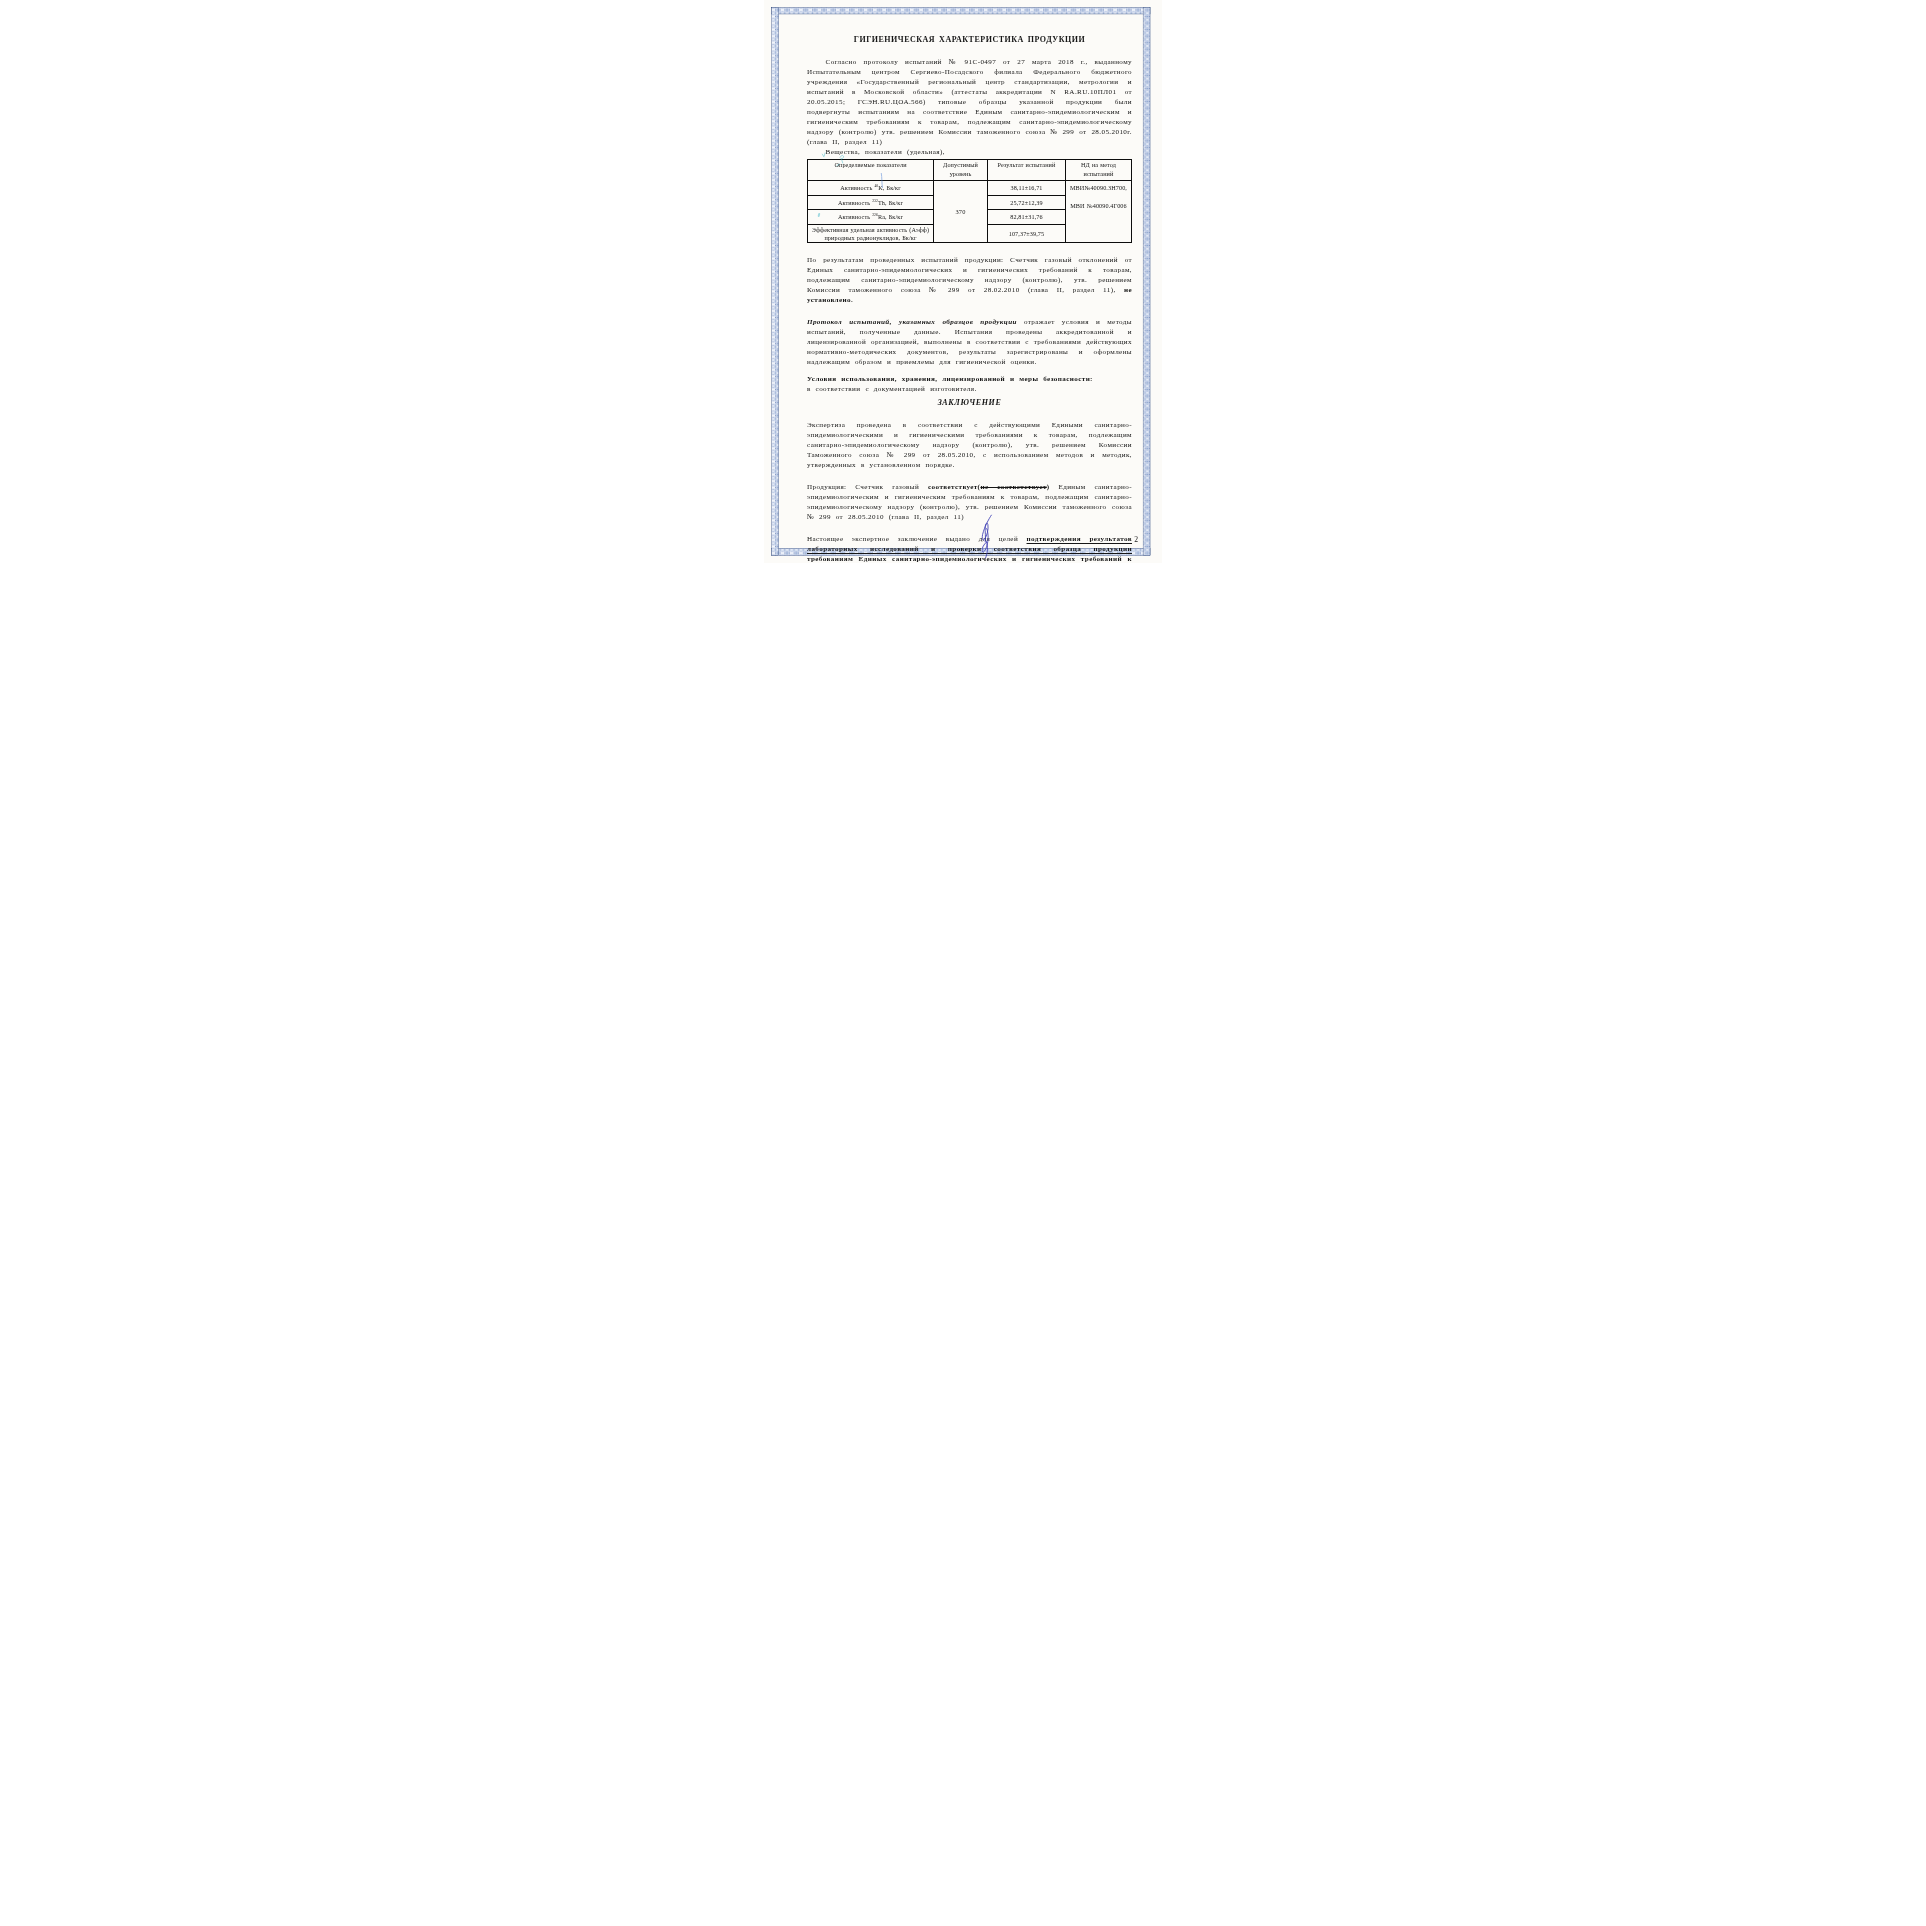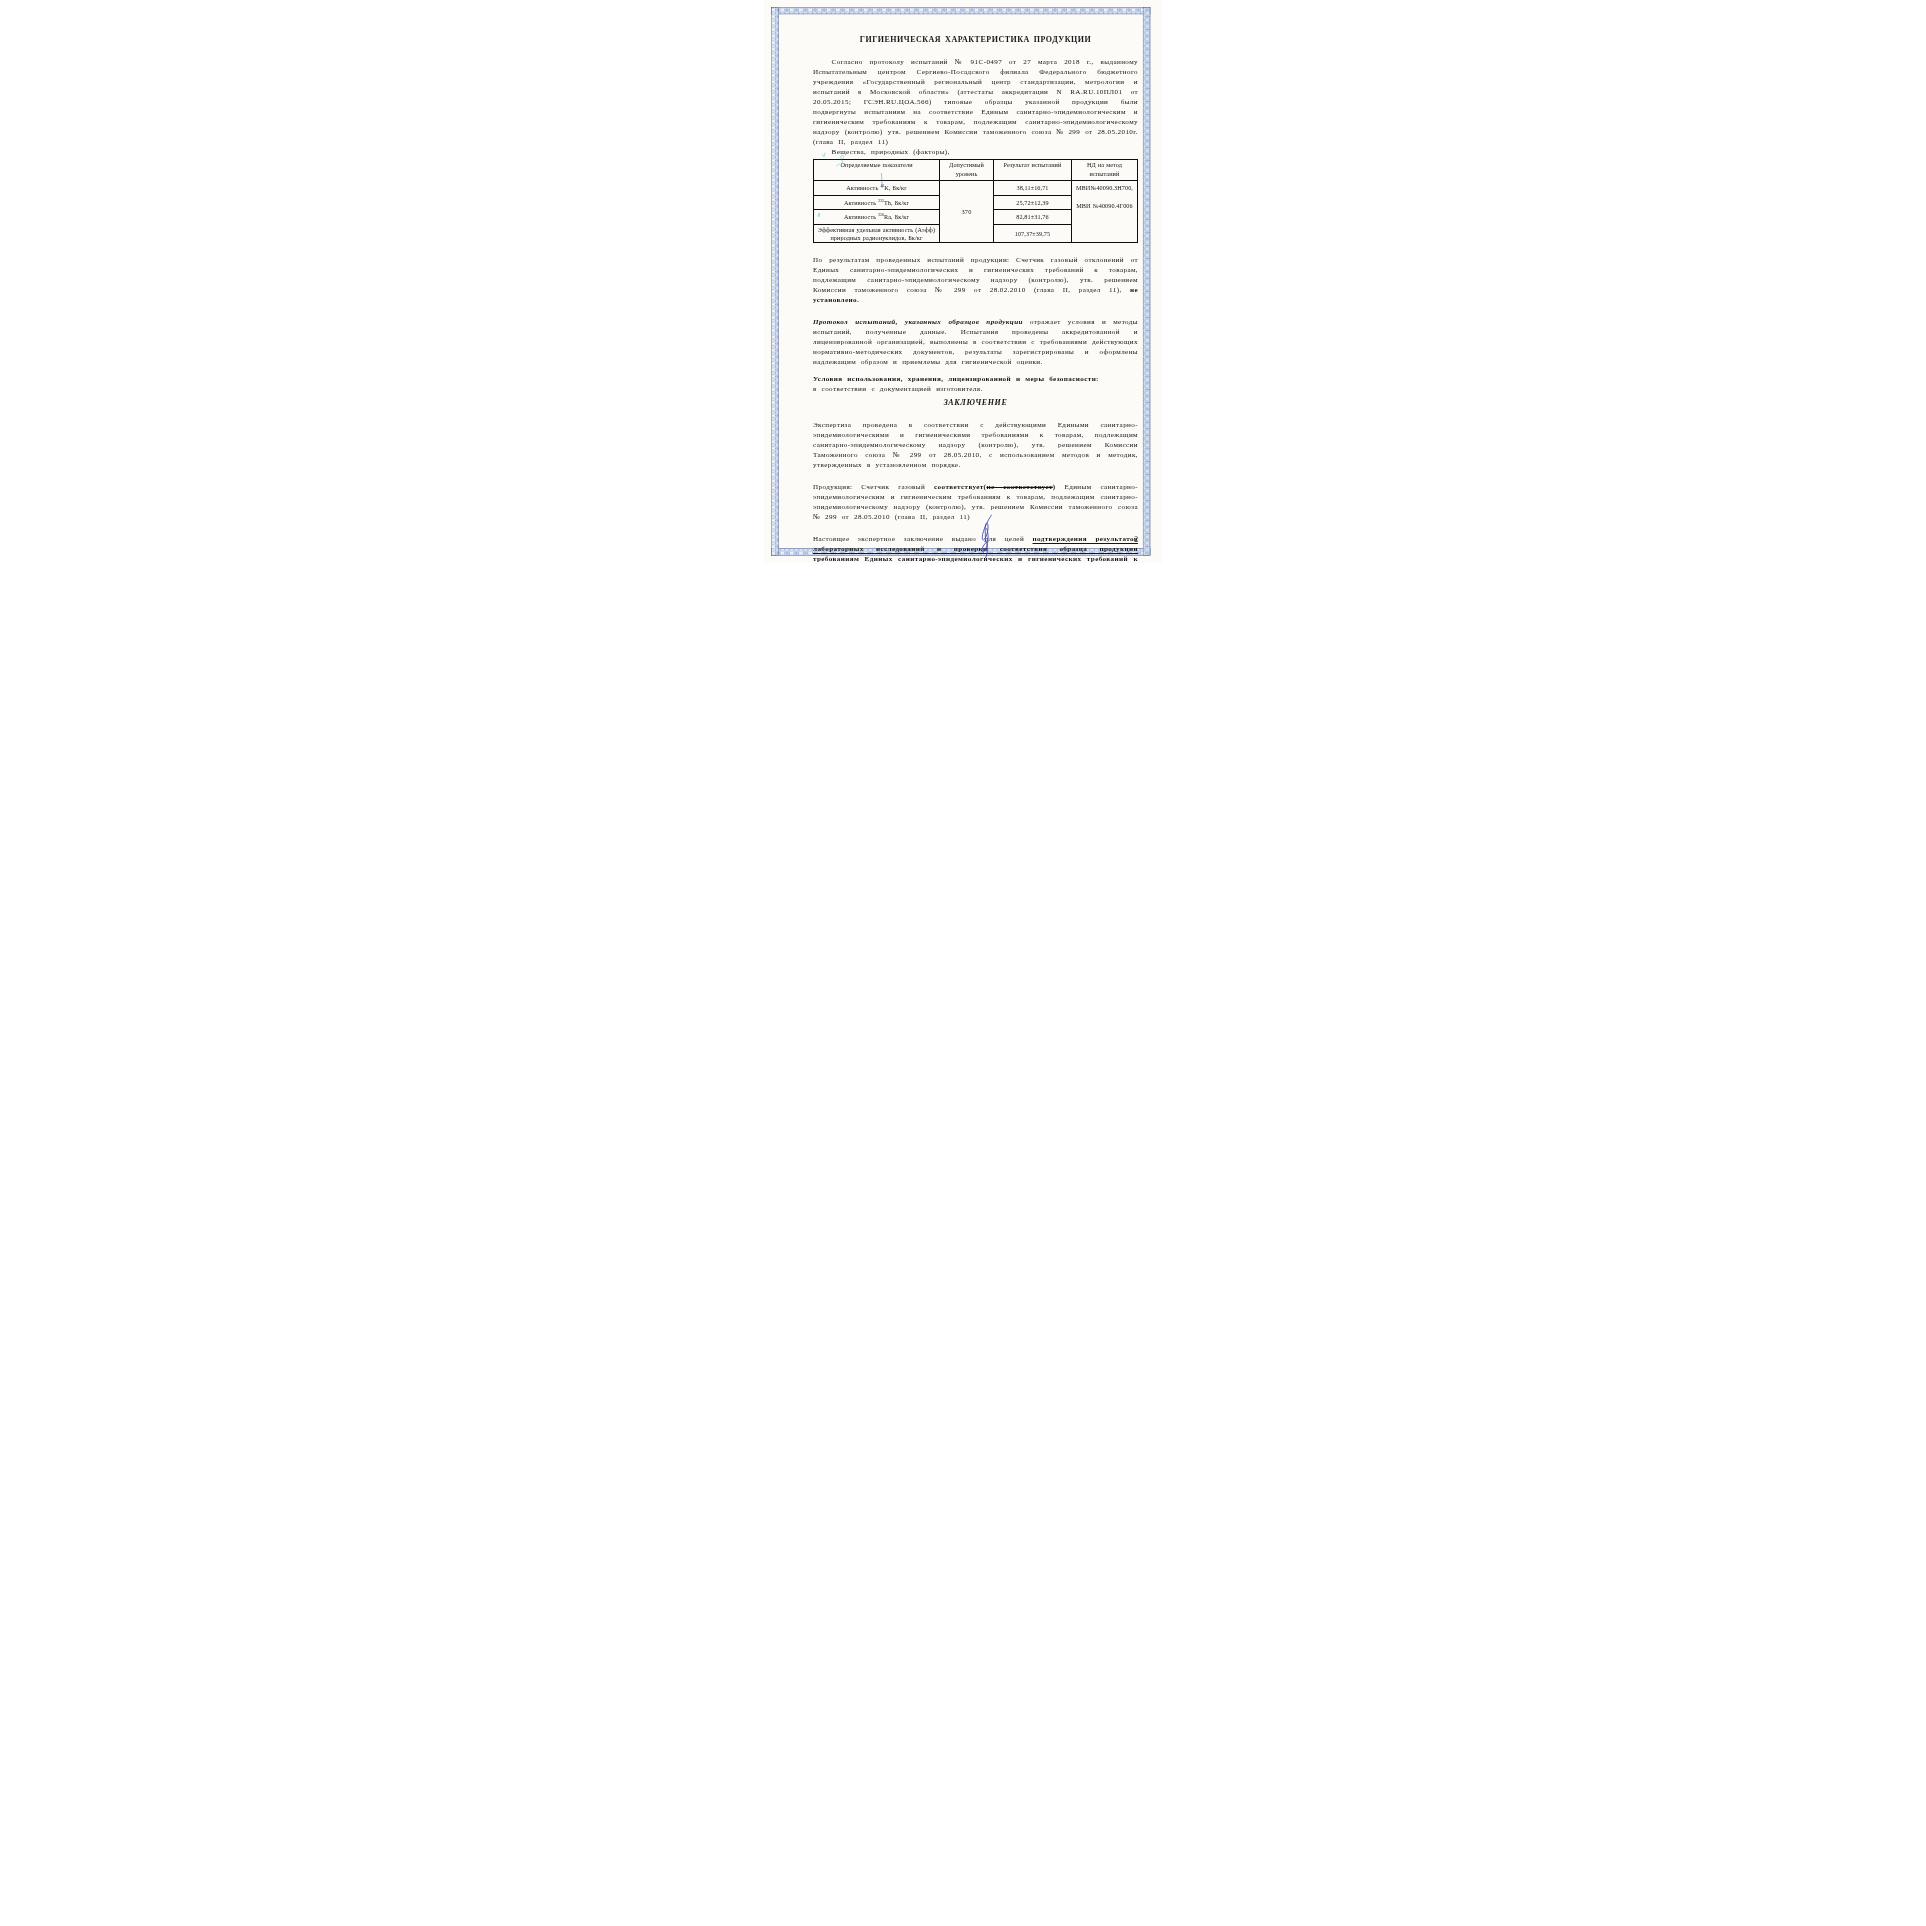--- a/index.html
+++ b/index.html
@@ -7,21 +7,21 @@
     position:relative;
     width:398px;height:563px;
     margin:0 auto;
     background:#fcfbf8;
     font-family:"Liberation Serif","DejaVu Serif",serif;
     color:#161616;
     overflow:hidden;
   }
   .border-frame{position:absolute;left:0;top:0;width:398px;height:563px;z-index:1;pointer-events:none;}
   .content{
-    position:absolute;left:49px;top:0;width:325px;z-index:2;
+    position:absolute;left:43px;top:0;width:325px;z-index:2;
     font-size:7.1px;line-height:10px;
     letter-spacing:0.4px;word-spacing:2.7px;
   }
   .doc-title{
     margin:35px 0 0 0;
     text-align:center;
     font-size:8px;font-weight:700;line-height:10px;
     letter-spacing:0.5px;word-spacing:1.5px;
   }
   .para{margin:0;text-align:justify;}
@@ -117,21 +117,21 @@
       <rect x="985" y="19" width="18" height="1424" fill="url(#gp)" stroke="#2c4578" stroke-width="1"></rect>
     </g>
   </svg>
 
   <div class="content">
 
     <h1 class="doc-title">ГИГИЕНИЧЕСКАЯ ХАРАКТЕРИСТИКА ПРОДУКЦИИ</h1>
 
     <p class="para j indent mt-intro">Согласно протоколу испытаний № 91С-0497 от 27 марта 2018 г., выданному Испытательным центром Сергиево-Посадского филиала Федерального бюджетного учреждения «Государственный региональный центр стандартизации, метрологии и испытаний в Московской области» (аттестаты аккредитации N RA.RU.10ПЛ01 от 20.05.2015; ГСЭН.RU.ЦОА.566) типовые образцы указанной продукции были подвергнуты испытаниям на соответствие Единым санитарно-эпидемиологическим и гигиеническим требованиям к товарам, подлежащим санитарно-эпидемиологическому надзору (контролю) утв. решением Комиссии таможенного союза № 299 от 28.05.2010г. (глава II, раздел 11)</p>
 
-    <p class="para indent mt-sub">Вещества, природных (факторы),</p>
+    <p class="para indent mt-sub">Вещества, показатели (удельная),</p>
 
     <table class="results-table">
       <colgroup>
         <col style="width:126px">
           <col style="width:54px">
           <col style="width:78px">
           <col style="width:66px">
       </colgroup>
       <thead>
         <tr>

